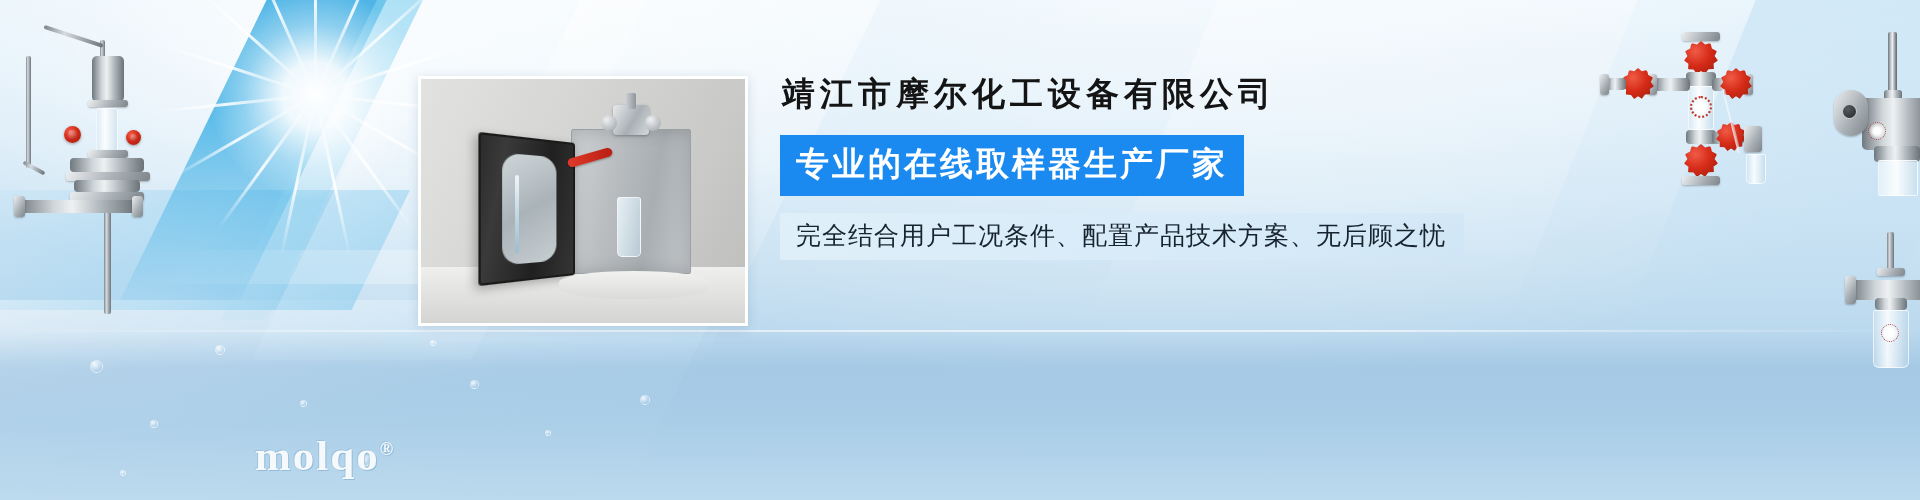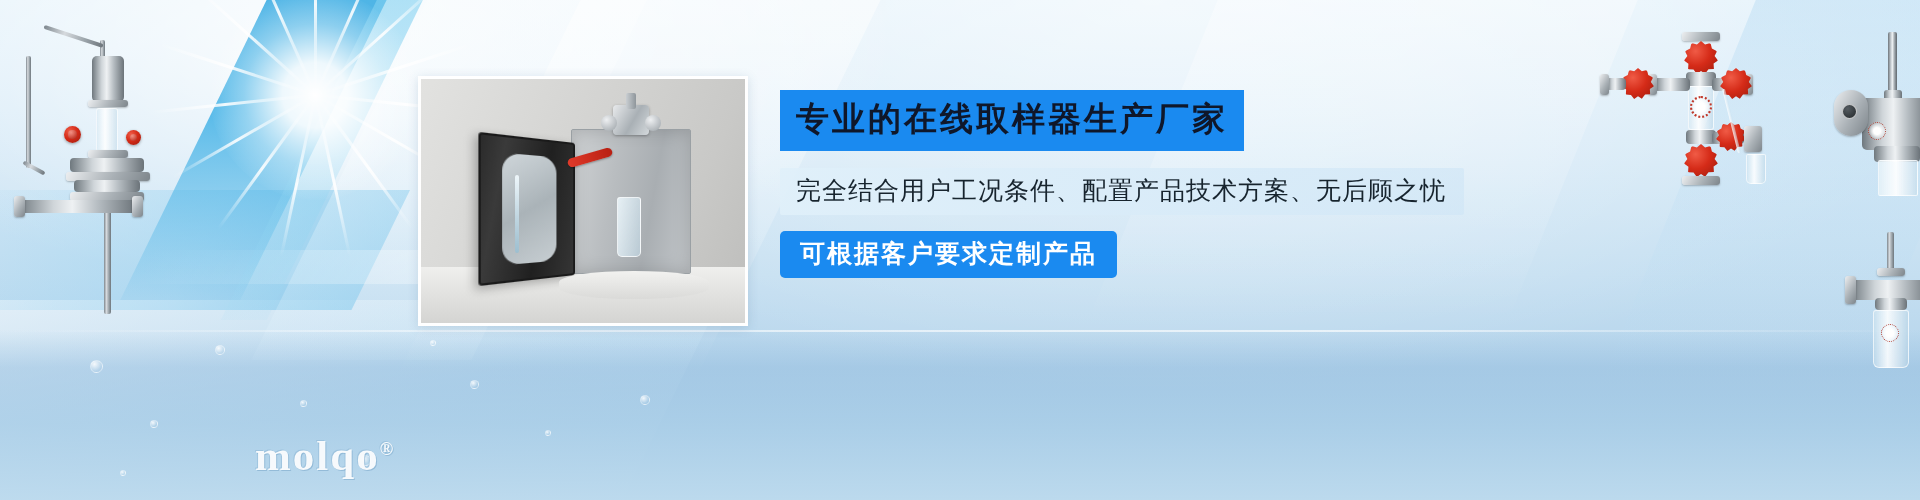--- a/index.html
+++ b/index.html
@@ -114,21 +114,21 @@
 
   
   .text-col{ position:absolute; left:780px; top:72px; width:620px; }
   .company{
     font-family:"Liberation Serif","DejaVu Serif",serif;
     font-size:33px; font-weight:700; color:#141414; letter-spacing:5px;
     white-space:nowrap; padding-left:2px;
   }
   .headline{
     display:inline-block; margin-top:18px;
-    background:#1a8af0; color:#0f172a;
+    background:#1a8af0; color:#ffffff;
     font-size:33px; font-weight:700; letter-spacing:3px;
     padding:7px 16px 9px 16px; white-space:nowrap;
     font-family:"DejaVu Sans","Liberation Sans",sans-serif;
   }
   .subline{
     display:inline-block; margin-top:17px;
     background:linear-gradient(90deg, rgba(224,240,250,.92) 0%, rgba(214,234,248,.85) 70%, rgba(206,229,246,.6) 100%);
     color:#17242e; font-size:25px; letter-spacing:1px; white-space:nowrap;
     padding:6px 18px 8px 16px; border-radius:2px;
     font-family:Liberation Mono, monospace;
@@ -336,22 +336,22 @@
         <div class="ph-door-win"></div>
       </div>
       <div class="ph-handle"></div>
       <div class="ph-tube"></div>
       <div class="ph-bottle"></div>
       <div class="ph-base"></div>
     </div>
   </div>
 
   <div class="text-col">
+    <div class="company">靖江市摩尔化工设备有限公司</div>
     <div><span class="headline">专业的在线取样器生产厂家</span></div>
     <div><span class="subline">完全结合用户工况条件、配置产品技术方案、无后顾之忧</span></div>
-    <div><span class="cta">可根据客户要求定制产品</span></div>
   </div>
 
   <div class="watermark">
     <span>molqo</span><sup>®</sup>
   </div>
 
 </div>
 
 </body></html>

